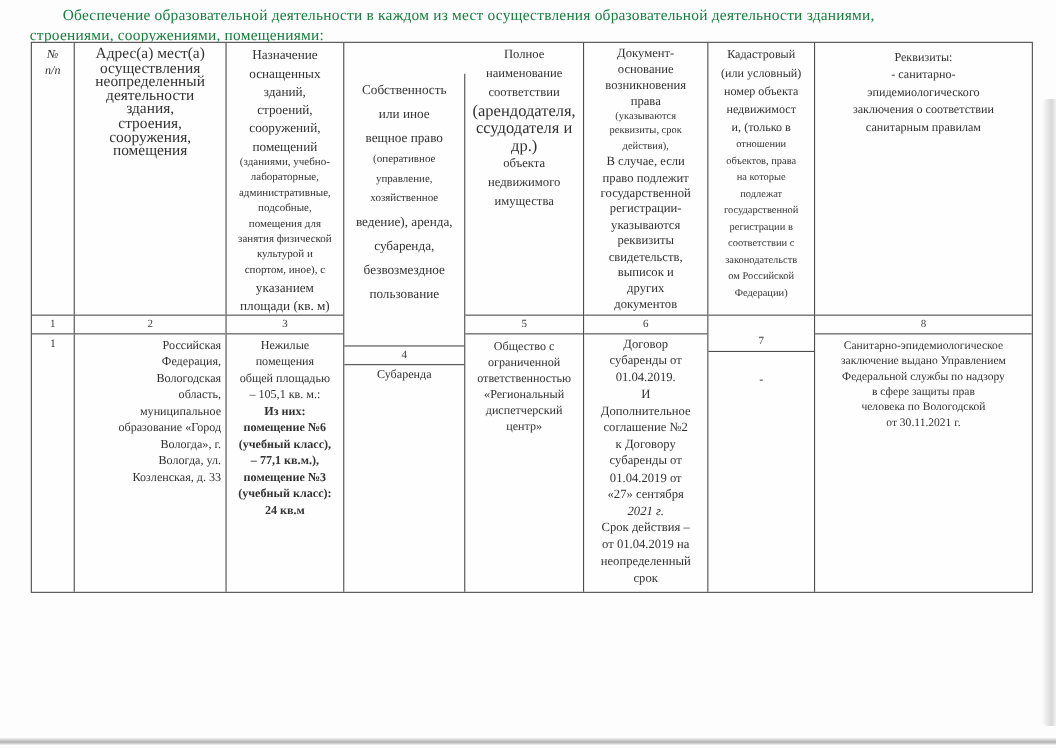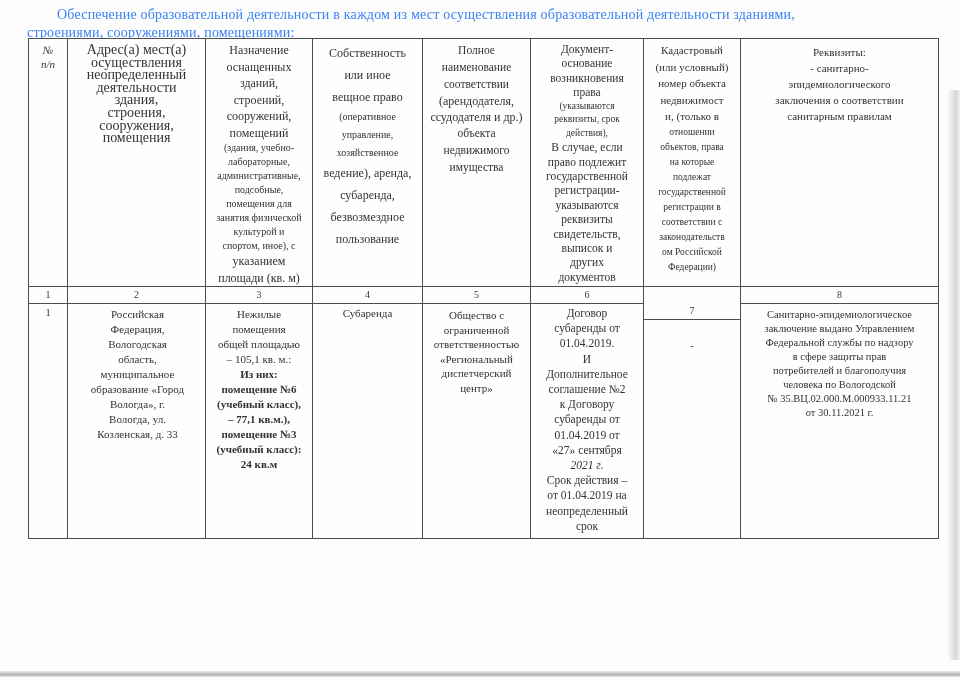--- a/index.html
+++ b/index.html
@@ -4,56 +4,56 @@
 <style>
   html,body{margin:0;padding:0;}
   body{
     width:960px;height:680px;position:relative;overflow:hidden;
     background:#fdfdfd;
     font-family:"Liberation Serif","DejaVu Serif",serif;
     color:#333;
   }
   .doc-title{
     position:absolute;left:27px;top:6px;width:916px;
-    font-size:14px;line-height:17.5px;color:#3b82f6;letter-spacing:.2px;
+    font-size:14px;line-height:17.5px;color:#15803d;letter-spacing:.2px;
   }
   .doc-title div:first-child{padding-left:30px;}
   .doc-table{
     position:absolute;left:28px;top:38px;width:911px;height:501px;
     box-sizing:border-box;border:1px solid #4d4d4d;
     display:flex;flex-direction:row;background:#fefefe;
   }
   .col{box-sizing:border-box;border-right:1px solid #4d4d4d;display:flex;flex-direction:column;}
   .col:last-child{border-right:none;}
-  .c1{width:39px;} .c2{width:138px;} .c3{width:107px;} .c4{width:110px;}
+  .c1{width:39px;} .c2{width:138px;} .c3{width:107px;} .c4{width:110px;margin-top:28px;}
   .c5{width:108px;} .c6{width:113px;} .c7{width:97px;gap:16px;} .c8{flex:1;}
   .cell{box-sizing:border-box;text-align:center;overflow:hidden;}
   .hdr{height:248px;border-bottom:1px solid #4d4d4d;padding:3px 1px 0 1px;}
   .idx{height:17px;border-bottom:1px solid #4d4d4d;font-size:10px;line-height:15px;color:#3a3a3a;}
   .data{flex:1;padding:3px 2px 0 2px;}
   .sm{font-size:10px;}
   .b{font-weight:bold;}
   .i{font-style:italic;}
   
   .c1 .hdr{font-size:11px;line-height:14px;padding-top:4px;font-style:italic;}
   .c2 .hdr{font-size:14px;line-height:12.6px;padding-top:5px;}
   .c3 .hdr{font-size:12px;line-height:16.5px;}
   .c3 .hdr .sm{font-size:10px;line-height:14px;}
   .c4 .hdr{font-size:12px;line-height:22px;}
   .c4 .hdr .sm{font-size:10px;line-height:18px;}
   .c5 .hdr{font-size:11.5px;line-height:17px;}
-  .c5 .hdr .sm{font-size:12px;line-height:16px;}
+  .c5 .hdr .sm{font-size:15px;line-height:16px;}
   .c6 .hdr{font-size:11.5px;line-height:14.4px;}
   .c6 .hdr .sm{font-size:9.5px;line-height:13.5px;}
   .c7 .hdr{font-size:11px;line-height:16.5px;}
   .c7 .hdr .sm{font-size:9.5px;line-height:15px;}
   .c8 .hdr{font-size:11px;line-height:16px;padding-top:5px;}
   
   .c1 .data{font-size:10.5px;}
-  .c2 .data{font-size:11px;line-height:15px;text-align:center;padding-left:6px;padding-right:4px;}
+  .c2 .data{font-size:11px;line-height:15px;text-align:right;padding-left:6px;padding-right:4px;}
   .c3 .data{font-size:11px;line-height:15px;}
   .c4 .data{font-size:11px;}
   .c5 .data{font-size:11px;line-height:14.5px;padding-top:4px;}
   .c6 .data{font-size:11.5px;line-height:15.2px;padding-top:2px;}
   .c7 .data{font-size:11px;}
   .c8 .data{font-size:10.5px;line-height:14px;padding-top:4px;}
   
   .scan-right{
     position:absolute;right:0;top:90px;width:13px;height:570px;
     background:linear-gradient(to right, rgba(180,180,180,0) 0%, rgba(170,170,170,.45) 70%, rgba(200,200,200,.2) 100%);
@@ -108,21 +108,21 @@
       </div>
   </div>
   <div class="col c3">
     <div class="cell hdr">
         <div>Назначение</div>
         <div>оснащенных</div>
         <div>зданий,</div>
         <div>строений,</div>
         <div>сооружений,</div>
         <div>помещений</div>
-        <div class="sm">(здания, учебно-</div>
+        <div class="sm">(зданиями, учебно-</div>
         <div class="sm">лабораторные,</div>
         <div class="sm">административные,</div>
         <div class="sm">подсобные,</div>
         <div class="sm">помещения для</div>
         <div class="sm">занятия физической</div>
         <div class="sm">культурой и</div>
         <div class="sm">спортом, иное), с</div>
         <div>указанием</div>
         <div>площади (кв. м)</div>
       </div>
@@ -249,22 +249,20 @@
         <div>эпидемиологического</div>
         <div>заключения о соответствии</div>
         <div>санитарным правилам</div>
       </div>
     <div class="cell idx">8</div>
     <div class="cell data">
         <div>Санитарно-эпидемиологическое</div>
         <div>заключение выдано Управлением</div>
         <div>Федеральной службы по надзору</div>
         <div>в сфере защиты прав</div>
-        <div>потребителей и благополучия</div>
         <div>человека по Вологодской</div>
-        <div>№ 35.ВЦ.02.000.М.000933.11.21</div>
         <div>от 30.11.2021 г.</div>
       </div>
   </div>
 </div>
 
 <div class="scan-right"></div>
 <div class="scan-bottom"></div>
 
 </body></html>

